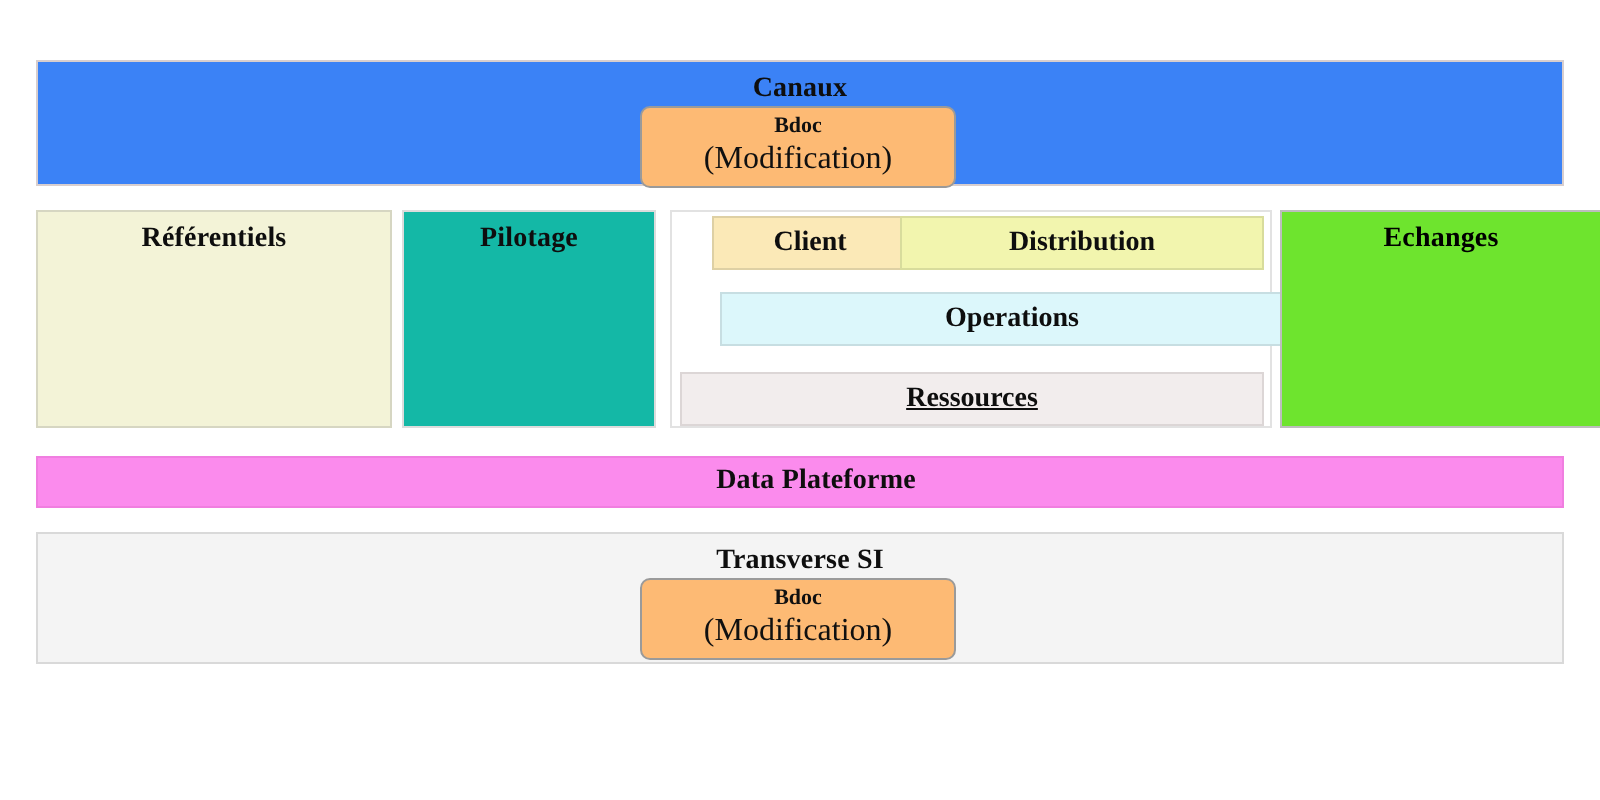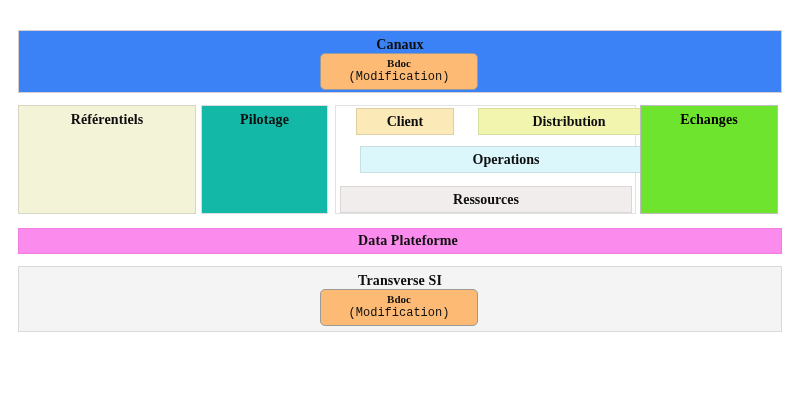--- a/index.html
+++ b/index.html
@@ -58,24 +58,23 @@
     text-align: center;
     padding: 3px 2px 4px 2px;
   }
   .bdoc-name {
     font-weight: bold;
     font-size: 11px;
     color: #101010;
     line-height: 1.2;
   }
   .bdoc-sub {
-    font-size: 12px;
+    font-size: 16px;
     color: #101010;
     line-height: 1.2;
-    font-family: Liberation Mono, monospace;
   }
 
   #canaux-bdoc {
     left: 320px;
     top: 53px;
   }
 
   
   #referentiels {
     left: 18px;
@@ -127,45 +126,45 @@
     border: 1px solid #ded0a4;
   }
 
   #distribution {
     left: 450px;
     top: 108px;
     width: 182px;
     height: 27px;
     background: #f2f5ae;
     border: 1px solid #d8dc9c;
-    margin-left: 28px;
   }
 
   #operations {
     left: 360px;
     top: 146px;
     width: 292px;
     height: 27px;
     background: #dcf7fb;
     border: 1px solid #c7dee2;
   }
 
   #ressources {
     left: 340px;
     top: 186px;
     width: 292px;
     height: 27px;
     background: #f2eded;
     border: 1px solid #dcd6d6;
+    text-decoration: underline;
   }
 
   #echanges {
     left: 640px;
     top: 105px;
-    width: 138px;
+    width: 161px;
     height: 109px;
     background: #6ee42e;
     border: 1px solid #bdbdbd;
   }
   #echanges .block-title { color: #000000; }
 
   
   #data-plateforme {
     left: 18px;
     top: 228px;

